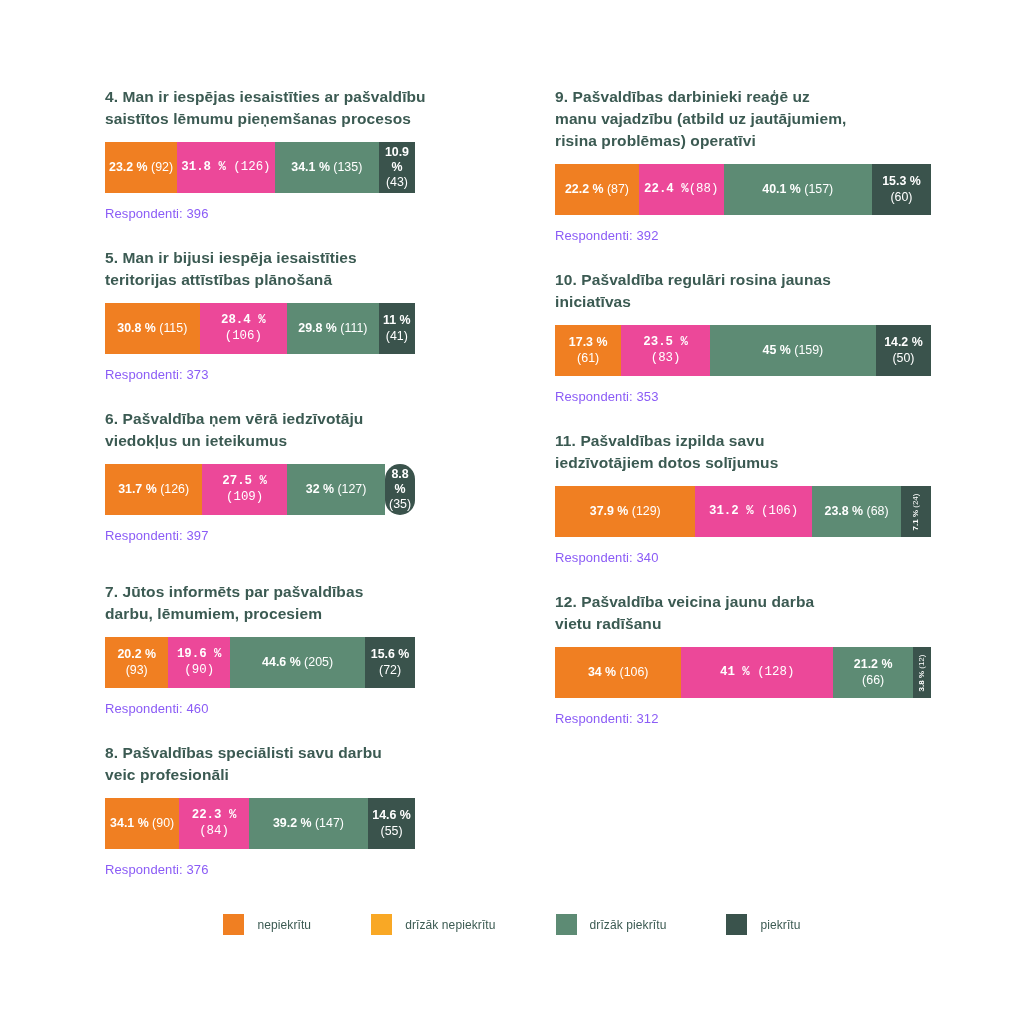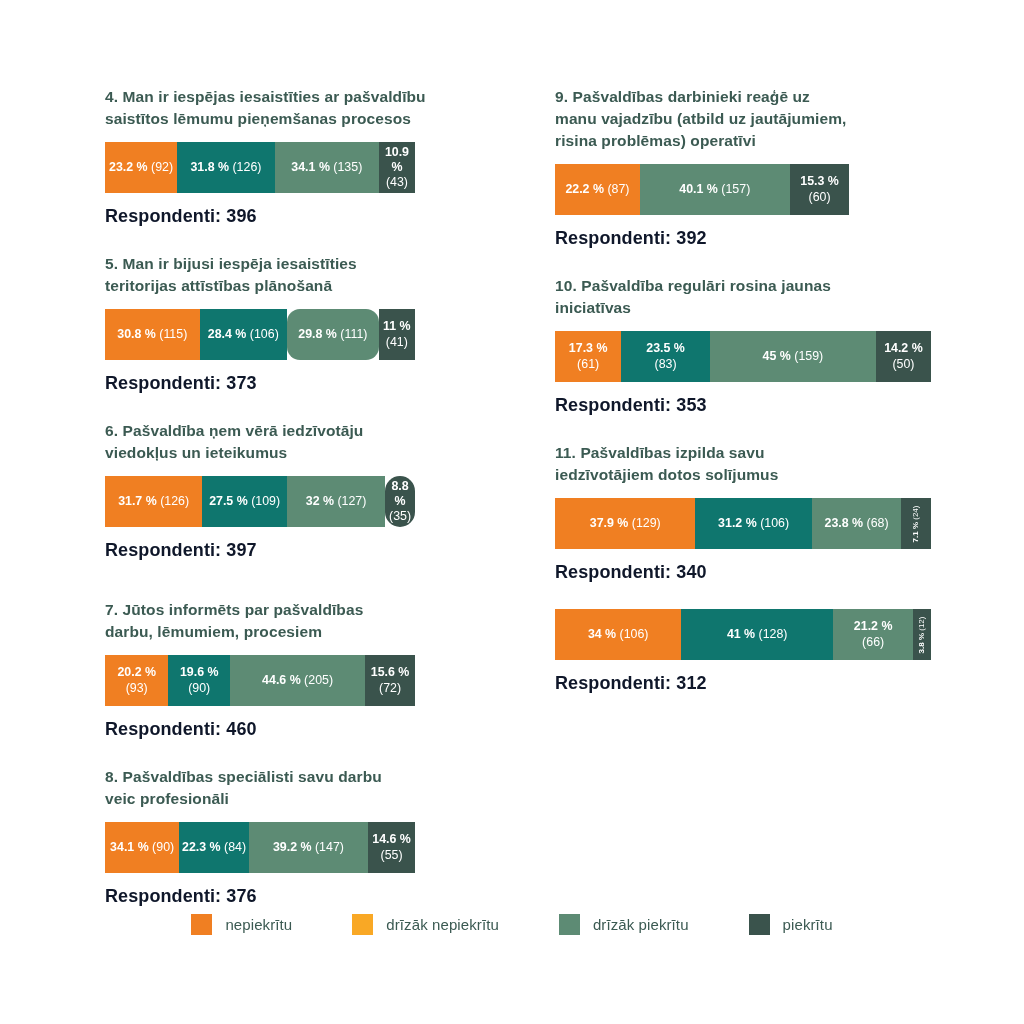--- a/index.html
+++ b/index.html
@@ -99,28 +99,28 @@
   }
 
   .seg.vertical .lbl {
     transform: rotate(-90deg);
     white-space: nowrap;
     font-size: 8px;
     line-height: 1;
   }
 
   .c0 { background: #f07f22; }
-  .c1 { background: #0f766e; }
+  .c1 { background: #ec4899; font-family: Liberation Mono, monospace; }
   .c2 { background: #5d8b74; }
   .c3 { background: #3a534c; }
 
   .resp {
-    font-size: 18px;
-    font-weight: bold;
-    color: #0f172a;
+    font-size: 13px;
+    font-weight: normal;
+    color: #8b5cf6;
     margin: 13px 0 0 0;
     letter-spacing: 0.1px;
   }
 
   
   .legend {
     position: absolute;
     left: 0;
     top: 914px;
     width: 1024px;
@@ -135,21 +135,21 @@
     align-items: center;
     margin: 0 30px;
   }
   .legend-swatch {
     width: 21px;
     height: 21px;
     margin-right: 13px;
     flex: none;
   }
   .legend-label {
-    font-size: 15px;
+    font-size: 12px;
     color: #3b5a52;
     font-weight: normal;
     letter-spacing: 0.1px;
   }
 </style>
 </head>
 <body>
 
 <div class="page">
 
@@ -178,21 +178,21 @@
         <div class="qblock" style="margin-bottom: 26px;">
           <div class="qtitle">5. Man ir bijusi iespēja iesaistīties
 teritorijas attīstības plānošanā</div>
           <div class="bar">
             <div class="seg c0" style="flex: 0.308 0 0px;">
               <span class="lbl"><span class="pct">30.8 %</span><span class="cnt">  (115)</span></span>
             </div>
             <div class="seg c1" style="flex: 0.284 0 0px;">
               <span class="lbl"><span class="pct">28.4 %</span><span class="cnt">  (106)</span></span>
             </div>
-            <div class="seg c2" style="flex: 0.298 0 0px; border-radius: 13px;">
+            <div class="seg c2" style="flex: 0.298 0 0px;">
               <span class="lbl"><span class="pct">29.8 %</span><span class="cnt">  (111)</span></span>
             </div>
             <div class="seg c3" style="flex: 0.11 0 0px;">
               <span class="lbl"><span class="pct">11 %</span><span class="cnt">
 (41)</span></span>
             </div>
           </div>
           <div class="resp">Respondenti: 373</div>
         </div>
         <div class="qblock" style="margin-bottom: 38px;">
@@ -260,20 +260,23 @@
       </div>
     <div class="col col-right" id="col-right">
         <div class="qblock" style="margin-bottom: 26px;">
           <div class="qtitle">9. Pašvaldības darbinieki reaģē uz
 manu vajadzību (atbild uz jautājumiem,
 risina problēmas) operatīvi</div>
           <div class="bar">
             <div class="seg c0" style="flex: 0.222 0 0px;">
               <span class="lbl"><span class="pct">22.2 %</span><span class="cnt">  (87)</span></span>
             </div>
+            <div class="seg c1" style="flex: 0.224 0 0px;">
+              <span class="lbl"><span class="pct">22.4 %</span><span class="cnt">(88)</span></span>
+            </div>
             <div class="seg c2" style="flex: 0.401 0 0px;">
               <span class="lbl"><span class="pct">40.1 %</span><span class="cnt">  (157)</span></span>
             </div>
             <div class="seg c3" style="flex: 0.153 0 0px;">
               <span class="lbl"><span class="pct">15.3 %</span><span class="cnt">
 (60)</span></span>
             </div>
           </div>
           <div class="resp">Respondenti: 392</div>
         </div>
@@ -312,20 +315,22 @@
             <div class="seg c2" style="flex: 0.238 0 0px;">
               <span class="lbl"><span class="pct">23.8 %</span><span class="cnt"> (68)</span></span>
             </div>
             <div class="seg c3 vertical" style="flex: 0.071 0 0px;">
               <span class="lbl"><span class="pct">7.1 %</span><span class="cnt"> (24)</span></span>
             </div>
           </div>
           <div class="resp">Respondenti: 340</div>
         </div>
         <div class="qblock" style="margin-bottom: 26px;">
+          <div class="qtitle">12.  Pašvaldība veicina jaunu darba
+vietu radīšanu</div>
           <div class="bar">
             <div class="seg c0" style="flex: 0.34 0 0px;">
               <span class="lbl"><span class="pct">34 %</span><span class="cnt">  (106)</span></span>
             </div>
             <div class="seg c1" style="flex: 0.41 0 0px;">
               <span class="lbl"><span class="pct">41 %</span><span class="cnt">  (128)</span></span>
             </div>
             <div class="seg c2" style="flex: 0.212 0 0px;">
               <span class="lbl"><span class="pct">21.2 %</span><span class="cnt">
 (66)</span></span>

